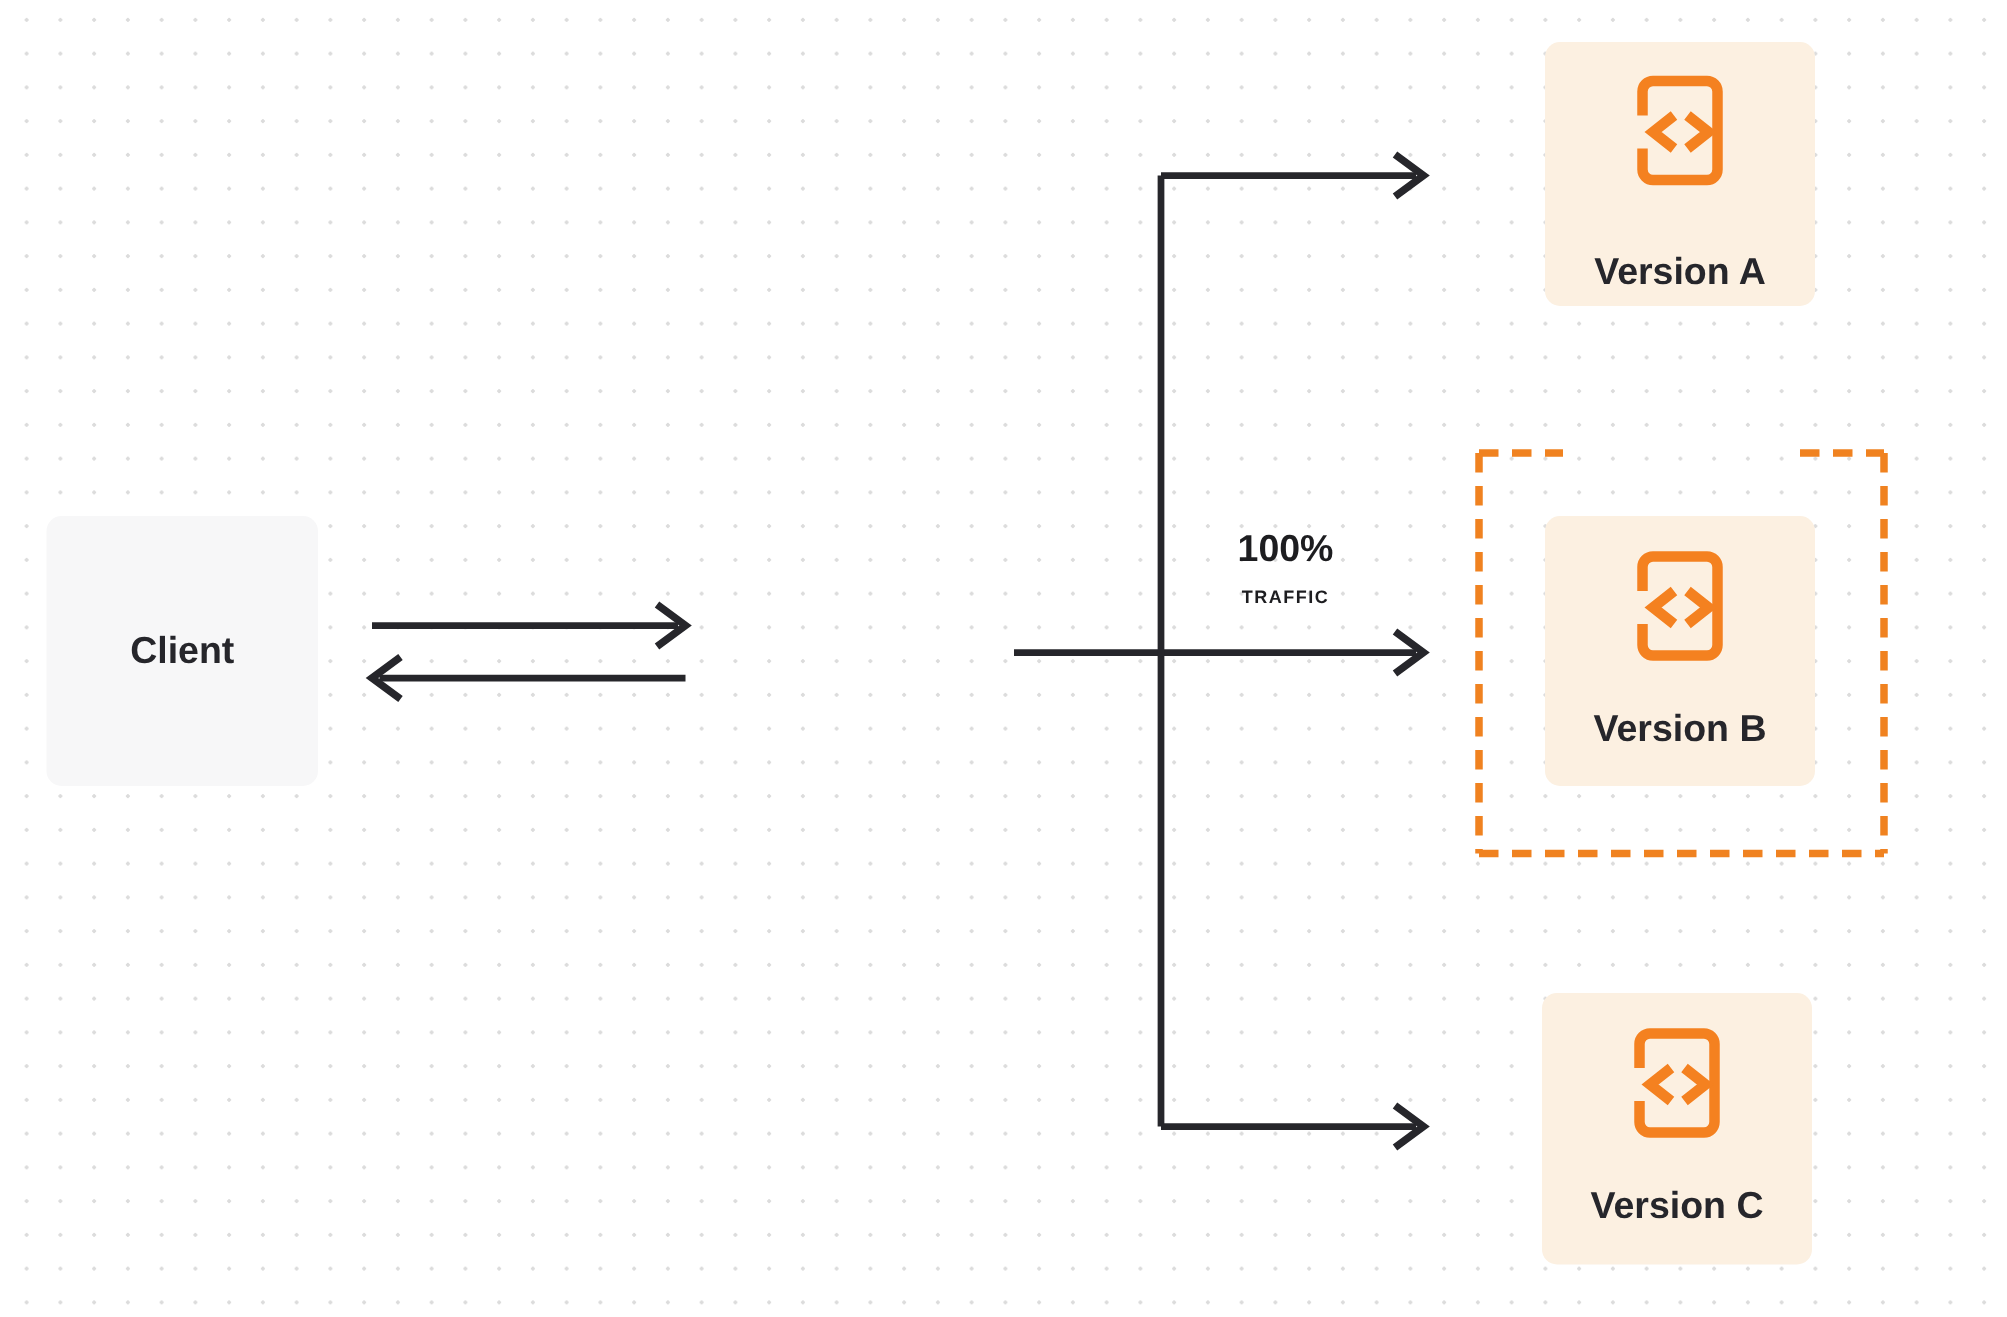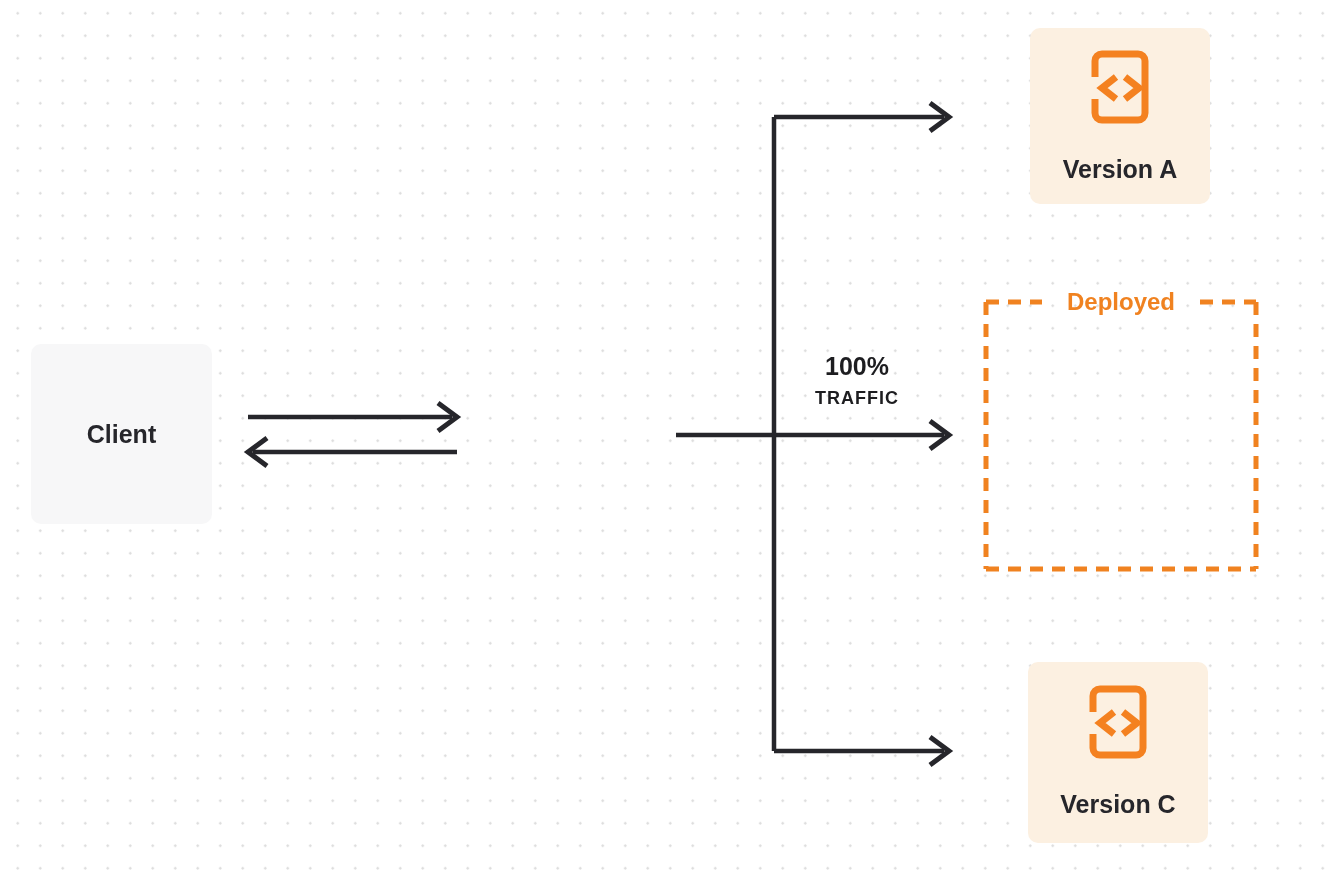--- a/index.html
+++ b/index.html
@@ -52,21 +52,21 @@
     background: #fcf0e1;
     padding-top: 21px;
   }
   .worker-node .node-label { margin-top: 24px; }
 
   .version-node {
     width: 180px;
     background: #fcf0e1;
   }
   .version-node .node-label { margin-top: 31px; }
-  .version-a-node { left: 1030px; top: 28px;  height: 176px; padding-top: 22px; }
+  .version-a-node { left: 1030px; top: 28px;  height: 176px; padding-top: 22px; gap: 12px; }
   .version-b-node { left: 1030px; top: 344px; height: 180px; padding-top: 23px; }
   .version-c-node { left: 1028px; top: 662px; height: 181px; padding-top: 23px; }
 
   .deployed-label {
     position: absolute;
     left: 1036px; top: 287px;
     width: 170px;
     text-align: center;
     font-weight: 700;
     font-size: 24px;
@@ -76,21 +76,21 @@
 
   .traffic-label {
     position: absolute;
     left: 787px; top: 350px;
     width: 140px;
     text-align: center;
     color: #1d1d20;
     font-weight: 700;
   }
   .traffic-line1 { display: block; font-size: 25px; line-height: 32px; }
-  .traffic-line2 { display: block; font-size: 18px; line-height: 32px; letter-spacing: 1px; }
+  .traffic-line2 { display: block; font-size: 12px; line-height: 32px; letter-spacing: 1px; }
 </style>
 </head>
 <body>
 
 <div class="canvas">
 
   <svg class="overlay" viewBox="0 0 1338 878" xmlns="http://www.w3.org/2000/svg">
     <g stroke="#26262b" stroke-width="4.5" fill="none" stroke-linejoin="miter">
 
       <path d="M248 417 H452"></path>
@@ -128,33 +128,43 @@
       <rect x="4" y="4" width="50" height="66" rx="7" fill="none" stroke="#f48120" stroke-width="7"></rect>
       <rect x="-1" y="27" width="9" height="22" fill="#fcf0e1" stroke="none"></rect>
       <g stroke="#f48120" stroke-width="7" fill="none" stroke-linejoin="miter" stroke-linecap="butt">
         <polyline points="25,27 11,38 25,49"></polyline>
         <polyline points="34,27 48,38 34,49"></polyline>
       </g>
     </svg>
     <span class="node-label">Version A</span>
   </div>
 
+  <div class="node version-node version-b-node">
+    <svg width="58" height="74" viewBox="0 0 58 74">
+      <rect x="4" y="4" width="50" height="66" rx="7" fill="none" stroke="#f48120" stroke-width="7"></rect>
+      <rect x="-1" y="27" width="9" height="22" fill="#fcf0e1" stroke="none"></rect>
+      <g stroke="#f48120" stroke-width="7" fill="none" stroke-linejoin="miter" stroke-linecap="butt">
+        <polyline points="25,27 11,38 25,49"></polyline>
+        <polyline points="34,27 48,38 34,49"></polyline>
+      </g>
+    </svg>
+    <span class="node-label">Version B</span>
+  </div>
 
   <div class="node version-node version-c-node">
     <svg width="58" height="74" viewBox="0 0 58 74">
       <rect x="4" y="4" width="50" height="66" rx="7" fill="none" stroke="#f48120" stroke-width="7"></rect>
       <rect x="-1" y="27" width="9" height="22" fill="#fcf0e1" stroke="none"></rect>
       <g stroke="#f48120" stroke-width="7" fill="none" stroke-linejoin="miter" stroke-linecap="butt">
         <polyline points="25,27 11,38 25,49"></polyline>
         <polyline points="34,27 48,38 34,49"></polyline>
       </g>
     </svg>
     <span class="node-label">Version C</span>
   </div>
 
-  <div class="deployed-label">Deployed</div>
 
   <div class="traffic-label">
     <span class="traffic-line1">100%</span>
     <span class="traffic-line2">TRAFFIC</span>
   </div>
 
 </div>
 
 </body></html>

